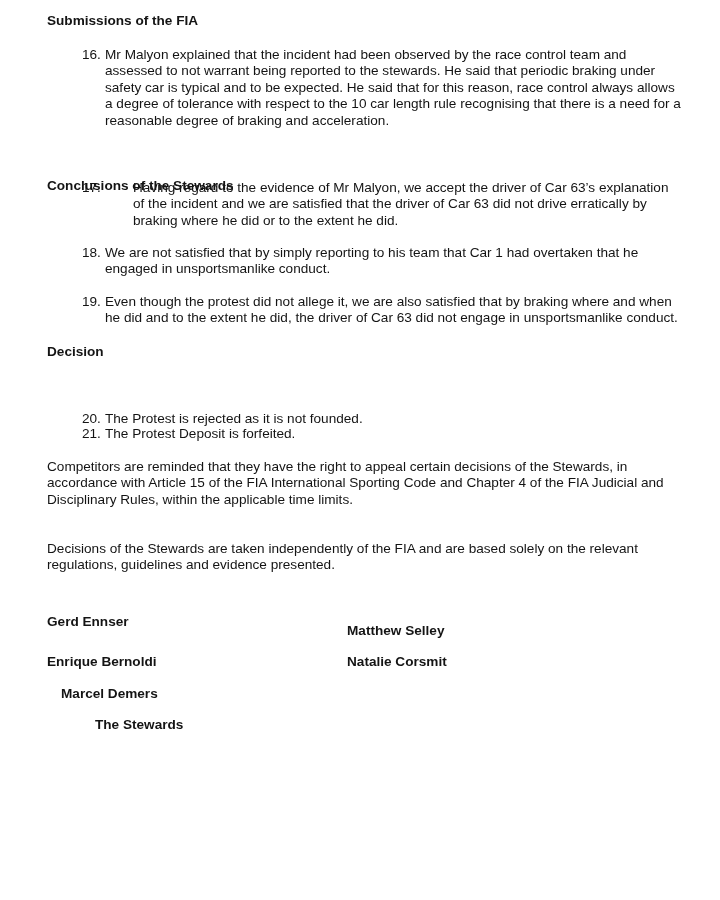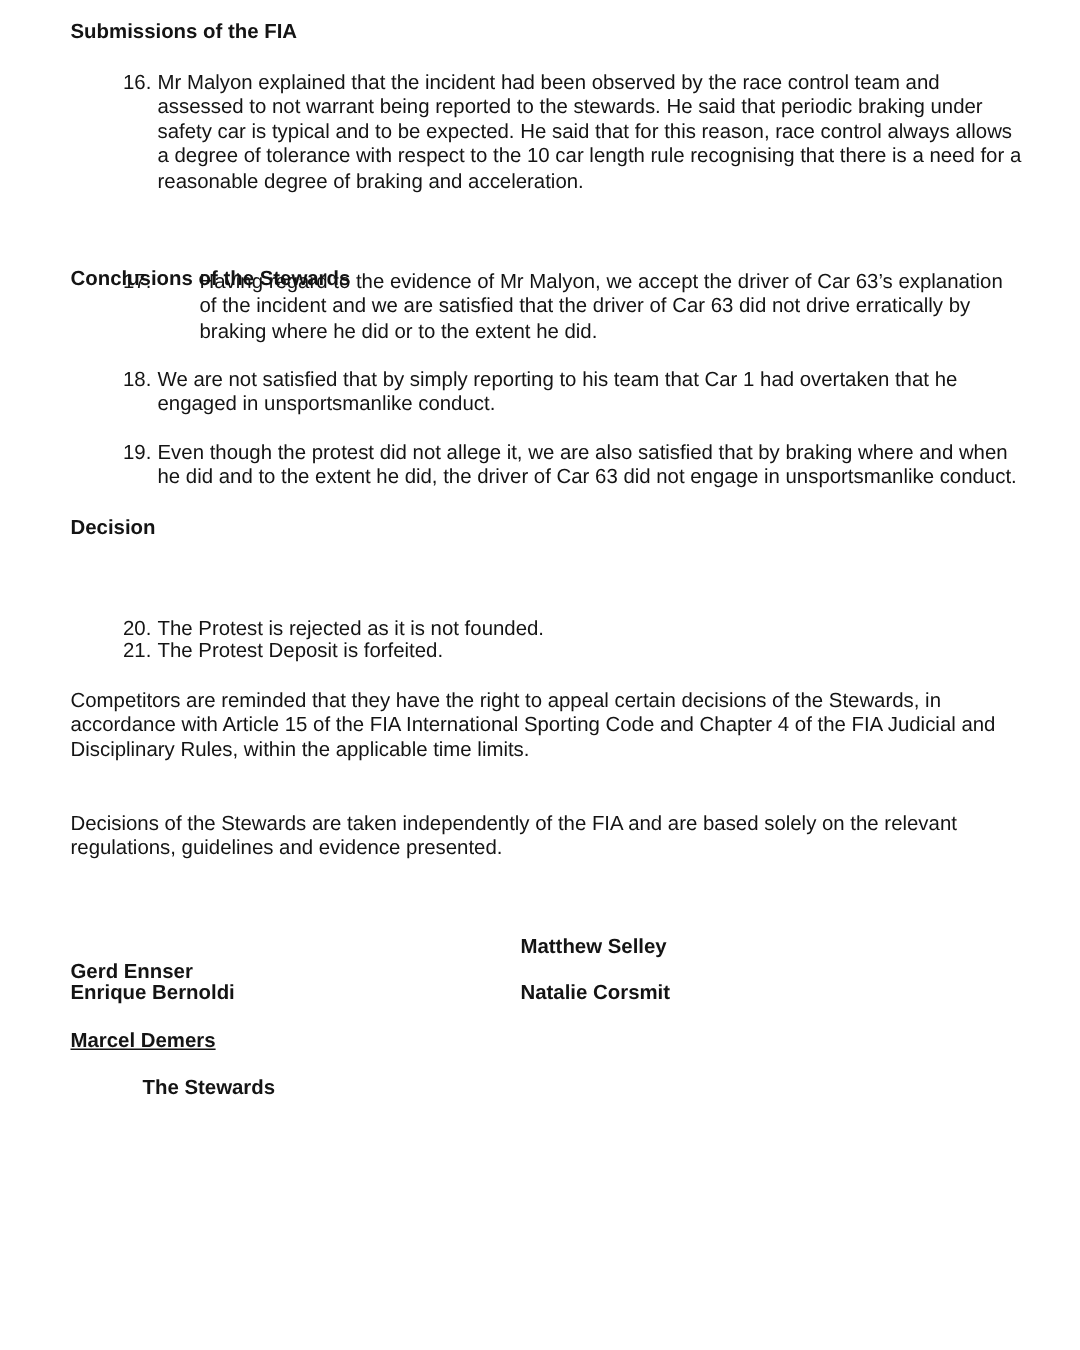--- a/index.html
+++ b/index.html
@@ -54,23 +54,23 @@
 
   <div class="abs item" style="top:426px;">
     <span class="num">21.</span>
     <span class="txt">The Protest Deposit is forfeited.</span>
   </div>
 
   <div class="abs para" style="top:459px;">Competitors are reminded that they have the right to appeal certain decisions of the Stewards, in accordance with Article 15 of the FIA International Sporting Code and Chapter 4 of the FIA Judicial and Disciplinary Rules, within the applicable time limits.</div>
 
   <div class="abs para" style="top:541px;">Decisions of the Stewards are taken independently of the FIA and are based solely on the relevant regulations, guidelines and evidence presented.</div>
 
-  <div class="abs name" style="left:47px; top:640px;text-align:right;">Gerd Ennser</div>
+  <div class="abs name" style="left:47px; top:614px;text-align:right;">Gerd Ennser</div>
   <div class="abs name" style="left:347px; top:623px;">Matthew Selley</div>
 
   <div class="abs name" style="left:47px; top:654px;">Enrique Bernoldi</div>
   <div class="abs name" style="left:347px; top:654px;">Natalie Corsmit</div>
 
-  <div class="abs name" style="left:47px; top:686px;text-decoration:underline;">Marcel Demers</div>
+  <div class="abs name" style="left:61px; top:686px;">Marcel Demers</div>
 
   <div class="abs name" style="left:47px; top:717px;margin-left:48px;">The Stewards</div>
 
 </div>
 
 </body></html>

